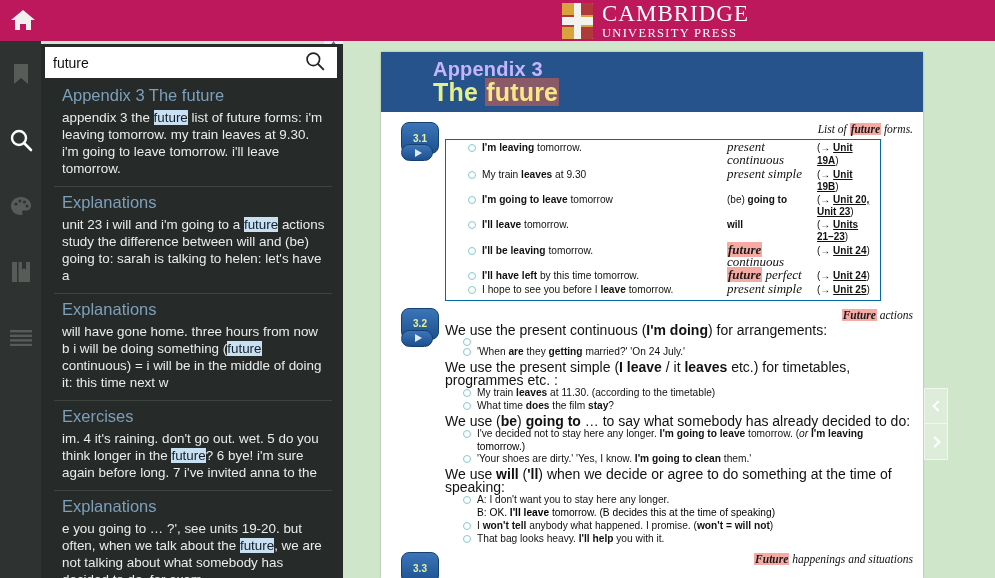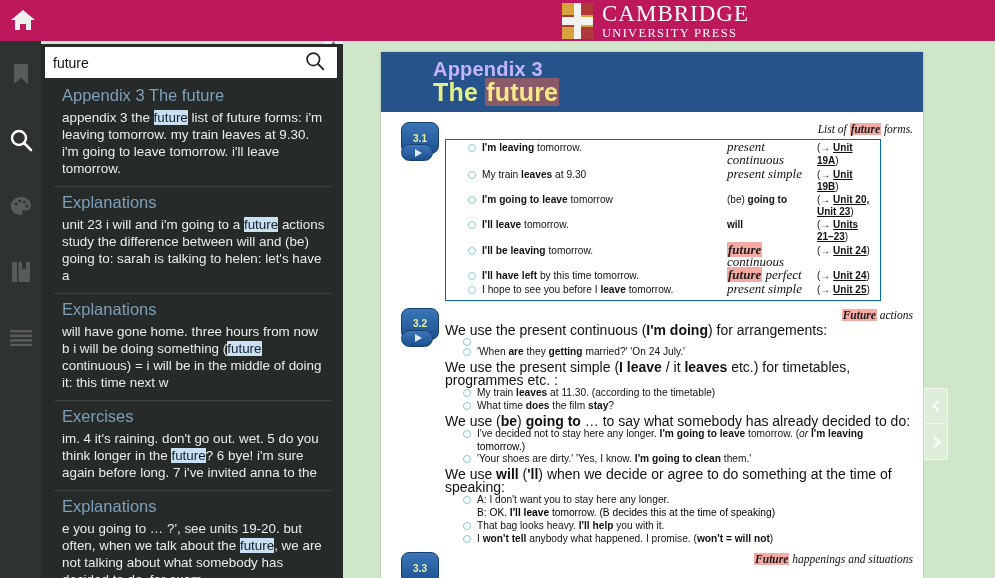--- a/index.html
+++ b/index.html
@@ -393,25 +393,25 @@
               <span class="txt">'Your shoes are dirty.'  'Yes, I know.  <b>I'm going to clean</b> them.'</span>
             </div>
             <div class="para">We use <b>will</b> (<b>'ll</b>) when we decide or agree to do something at the time of speaking:</div>
             <div class="row sub">
               <span class="bullet"></span>
               <span class="txt">A:  I don't want you to stay here any longer.</span>
             </div>
             <div class="indent2">B:  OK.  <b>I'll leave</b> tomorrow.   (B decides this at the time of speaking)</div>
             <div class="row sub">
               <span class="bullet"></span>
+              <span class="txt">I <b>won't tell</b> anybody what happened.  I promise.   (<b>won't = will not</b>)</span>
+            </div>
+            <div class="row sub">
+              <span class="bullet"></span>
               <span class="txt">That bag looks heavy.  <b>I'll help</b> you with it.</span>
-            </div>
-            <div class="row sub">
-              <span class="bullet"></span>
-              <span class="txt">I <b>won't tell</b> anybody what happened.  I promise.   (<b>won't = will not</b>)</span>
             </div>
           </div>
           <div class="sect" style="margin-top: 7px;">
             <div class="badge">3.3</div>
             <div class="sect-title"><b class="hl-pink">Future</b> happenings and situations</div>
           </div>
         </div>
     </div>
   </div>
 

